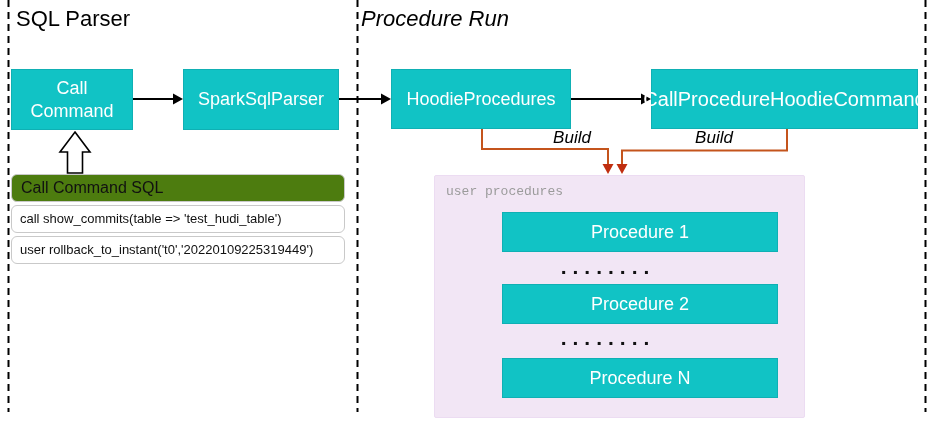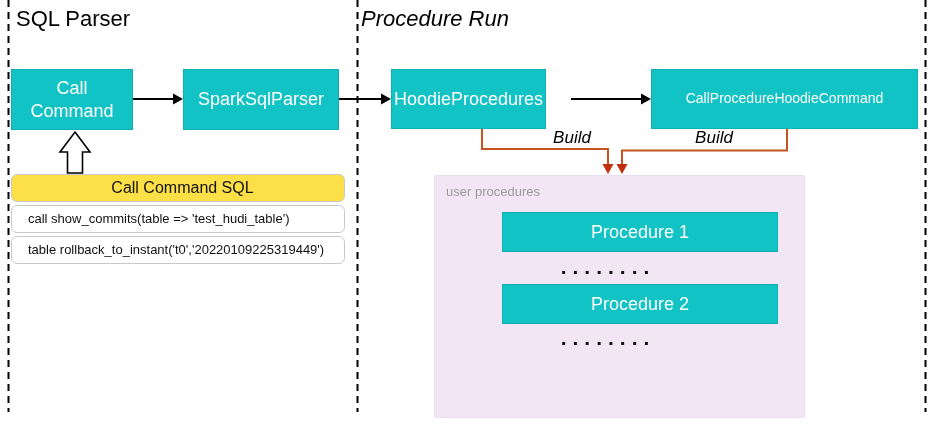--- a/index.html
+++ b/index.html
@@ -34,76 +34,76 @@
     color: #ffffff;
     display: flex;
     align-items: center;
     justify-content: center;
     text-align: center;
     font-size: 18px;
     line-height: 1.25;
   }
   .n-callcmd { left: 11px; top: 69px; width: 122px; height: 61px; padding: 0 14px; }
   .n-spark   { left: 183px; top: 69px; width: 156px; height: 61px; }
-  .n-hoodie  { left: 391px; top: 69px; width: 155px; height: 60px; }
-  .n-cphc    { left: 651px; top: 69px; width: 267px; height: 60px; font-size: 14px; }
+  .n-hoodie  { left: 391px; top: 69px; width: 180px; height: 60px; }
+  .n-cphc    { left: 651px; top: 69px; width: 267px; height: 60px; font-size: 20px; }
   .edge-label {
     position: absolute;
     top: 128px;
     height: 19px;
     width: 80px;
     text-align: center;
     font-size: 17px;
     line-height: 19px;
     color: #000000;
     font-style: italic;
   }
   .lbl-build { left: 532px; }
   .lbl-call  { left: 674px; }
   .sql-panel {
     position: absolute;
     left: 11px; top: 174px;
     width: 334px;
   }
   .sql-header {
     height: 28px;
-    background: #fde047;
+    background: #4d7c0f;
     border: 1px solid #c9c9c9;
     border-radius: 6px;
     font-size: 16px;
     line-height: 26px;
     padding-left: 9px;
     color: #111111;
-    text-align: center;
   }
   .sql-row {
     margin-top: 3px;
     height: 28px;
     background: #ffffff;
     border: 1px solid #c9c9c9;
     border-radius: 6px;
     font-size: 13px;
     line-height: 26px;
-    padding-left: 16px;
+    padding-left: 8px;
     color: #111111;
     white-space: nowrap;
   }
   .proc-container {
     position: absolute;
     left: 434px; top: 175px;
     width: 371px; height: 243px;
     background: #F2E6F5;
     border: 1px solid #ecdcf2;
     border-radius: 2px;
   }
   .proc-label {
     position: absolute;
     left: 11px; top: 8px;
     font-size: 13px;
     color: #9b9b9b;
+    font-family: Liberation Mono, monospace;
   }
   .proc-box {
     position: absolute;
     left: 52px;
     width: 276px; height: 40px;
     background: #11C3C5;
     border: 1px solid #0fb0b4;
     color: #ffffff;
     display: flex;
     align-items: center;
@@ -175,24 +175,25 @@
   <div class="node n-spark">SparkSqlParser</div>
   <div class="node n-hoodie">HoodieProcedures</div>
   <div class="node n-cphc">CallProcedureHoodieCommand</div>
 
   <div class="edge-label lbl-build">Build</div>
   <div class="edge-label lbl-call">Build</div>
 
   <div class="sql-panel">
     <div class="sql-header">Call Command SQL</div>
     <div class="sql-row">call show_commits(table =&gt; 'test_hudi_table')</div>
-    <div class="sql-row">table rollback_to_instant('t0','20220109225319449')</div>
+    <div class="sql-row">user rollback_to_instant('t0','20220109225319449')</div>
   </div>
 
   <div class="proc-container">
     <div class="proc-label">user procedures</div>
     <div class="proc-box p1">Procedure 1</div>
     <div class="dots d1">........</div>
     <div class="proc-box p2">Procedure 2</div>
     <div class="dots d2">........</div>
+    <div class="proc-box pn">Procedure N</div>
   </div>
 
 </div>
 
 </body></html>

